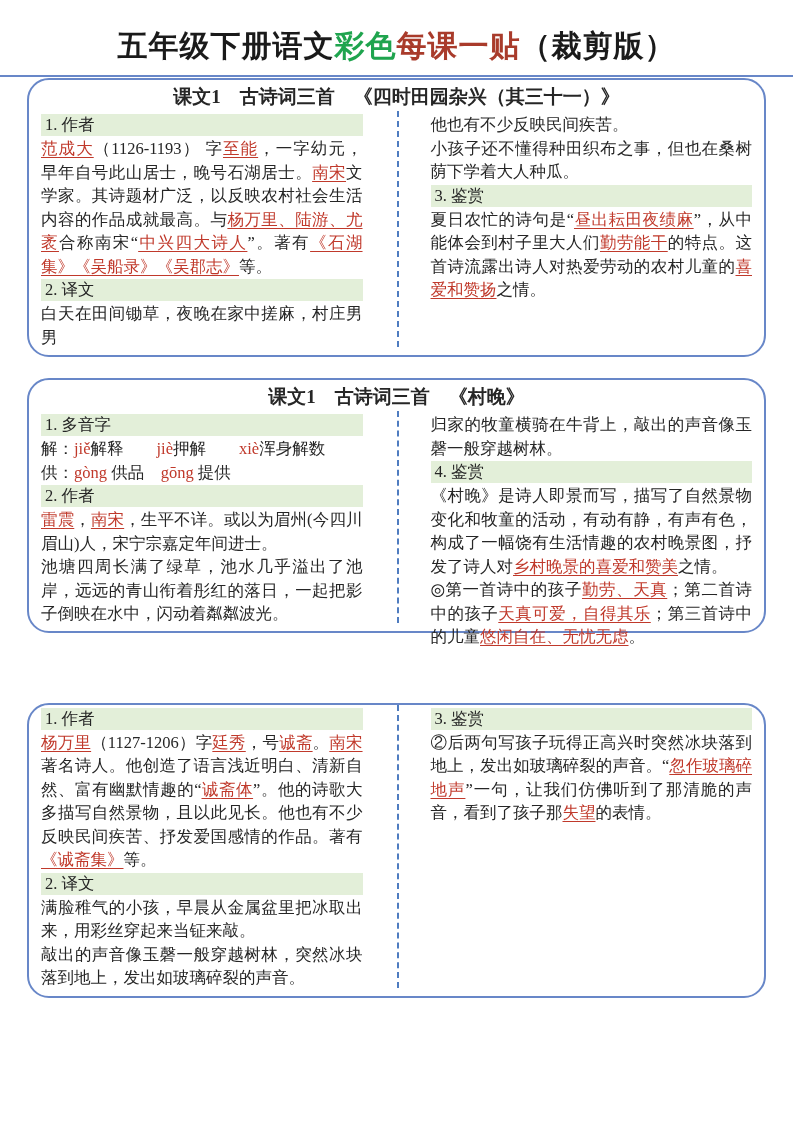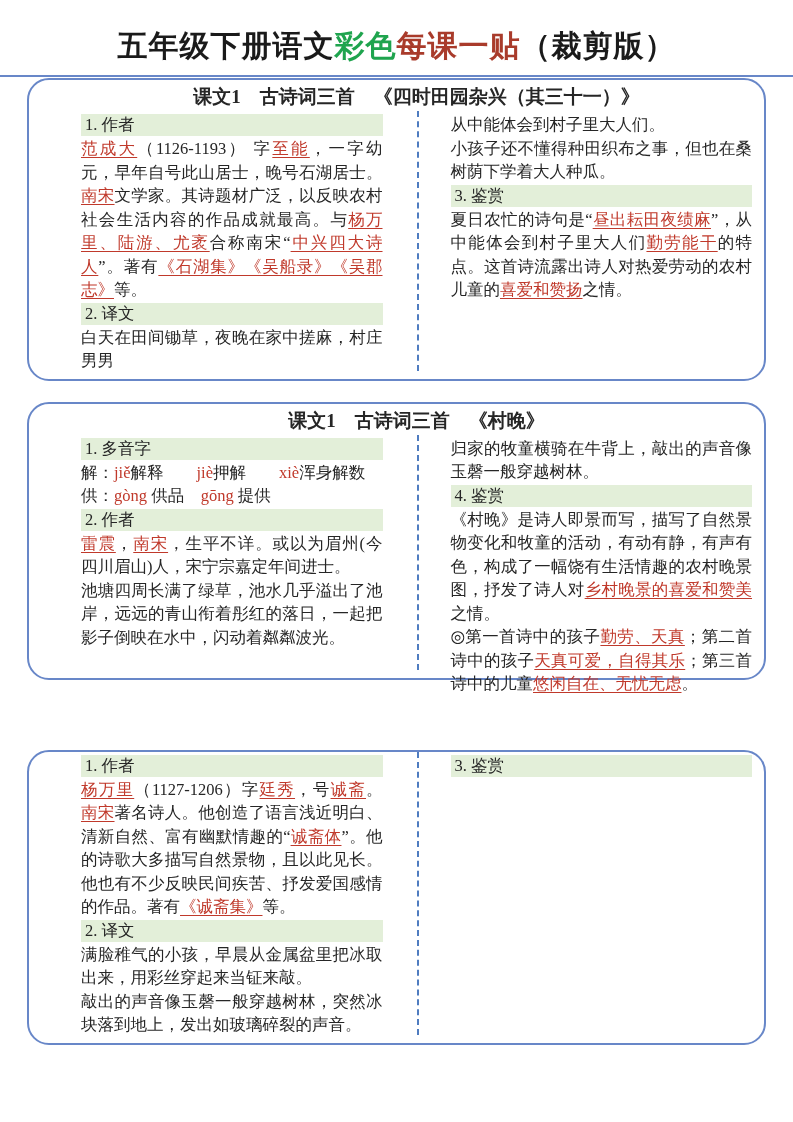--- a/index.html
+++ b/index.html
@@ -12,21 +12,21 @@
   .page{padding:0;position:relative;}
   .doc-title{
     margin:0;padding:26px 0 8px 0;
     text-align:center;
     font-size:30px;font-weight:bold;
     letter-spacing:1px;
     border-radius:7px;
   }
   .title-rule{height:2px;background:#6887c8;width:100%;}
   .cards{padding:0 27px;}
-  .card{position:relative;margin-top:21px;padding-left:40px;}
+  .card{position:relative;margin-top:21px;}
   .card:first-child{margin-top:1px;}
   .card--overflow{margin-bottom:46px;}
   .card-border{
     position:absolute;left:0;right:0;top:0;bottom:0;
     border:2px solid #6887c8;border-radius:22px;
     pointer-events:none;
   }
   .card--overflow .card-border{bottom:24px;}
   .card-inner{position:relative;padding:4px 12px 8px 12px;}
   .card-title{
@@ -70,21 +70,21 @@
           <div class="card-title">课文1　古诗词三首　《四时田园杂兴（其三十一）》</div>
           <div class="card-cols">
             <div class="col-divider"></div>
             <div class="col col-left">
               <div class="sec-header">1. 作者</div>
               <p class="para"><span class="run-ru">范成大</span><span class="run-p">（1126-1193） 字</span><span class="run-ru">至能</span><span class="run-p">，一字幼元，早年自号此山居士，晚号石湖居士。</span><span class="run-ru">南宋</span><span class="run-p">文学家。其诗题材广泛，以反映农村社会生活内容的作品成就最高。与</span><span class="run-ru">杨万里、陆游、尤袤</span><span class="run-p">合称南宋“</span><span class="run-ru">中兴四大诗人</span><span class="run-p">”。著有</span><span class="run-ru">《石湖集》《吴船录》《吴郡志》</span><span class="run-p">等。</span></p>
               <div class="sec-header">2. 译文</div>
               <p class="para"><span class="run-p">白天在田间锄草，夜晚在家中搓麻，村庄男男</span></p>
             </div>
             <div class="col col-right">
-              <p class="para"><span class="run-p">从中能体会到村子里大人们。</span></p>
+              <p class="para"><span class="run-p">他也有不少反映民间疾苦。</span></p>
               <p class="para"><span class="run-p">小孩子还不懂得种田织布之事，但也在桑树荫下学着大人种瓜。</span></p>
               <div class="sec-header">3. 鉴赏</div>
               <p class="para"><span class="run-p">夏日农忙的诗句是“</span><span class="run-ru">昼出耘田夜绩麻</span><span class="run-p">”，从中能体会到村子里大人们</span><span class="run-ru">勤劳能干</span><span class="run-p">的特点。这首诗流露出诗人对热爱劳动的农村儿童的</span><span class="run-ru">喜爱和赞扬</span><span class="run-p">之情。</span></p>
             </div>
           </div>
         </div>
       </section>
       <section class="card card--overflow">
         <div class="card-border"></div>
         <div class="card-inner">
@@ -115,18 +115,19 @@
             <div class="col-divider"></div>
             <div class="col col-left">
               <div class="sec-header">1. 作者</div>
               <p class="para"><span class="run-ru">杨万里</span><span class="run-p">（1127-1206）字</span><span class="run-ru">廷秀</span><span class="run-p">，号</span><span class="run-ru">诚斋</span><span class="run-p">。</span><span class="run-ru">南宋</span><span class="run-p">著名诗人。他创造了语言浅近明白、清新自然、富有幽默情趣的“</span><span class="run-ru">诚斋体</span><span class="run-p">”。他的诗歌大多描写自然景物，且以此见长。他也有不少反映民间疾苦、抒发爱国感情的作品。著有</span><span class="run-ru">《诚斋集》</span><span class="run-p">等。</span></p>
               <div class="sec-header">2. 译文</div>
               <p class="para"><span class="run-p">满脸稚气的小孩，早晨从金属盆里把冰取出来，用彩丝穿起来当钲来敲。</span></p>
               <p class="para"><span class="run-p">敲出的声音像玉磬一般穿越树林，突然冰块落到地上，发出如玻璃碎裂的声音。</span></p>
             </div>
             <div class="col col-right">
               <div class="sec-header">3. 鉴赏</div>
+              <p class="para"><span class="run-p">②后两句写孩子玩得正高兴时突然冰块落到地上，发出如玻璃碎裂的声音。“</span><span class="run-ru">忽作玻璃碎地声</span><span class="run-p">”一句，让我们仿佛听到了那清脆的声音，看到了孩子那</span><span class="run-ru">失望</span><span class="run-p">的表情。</span></p>
             </div>
           </div>
         </div>
       </section>
     </div>
 </div>
 
 </body></html>

